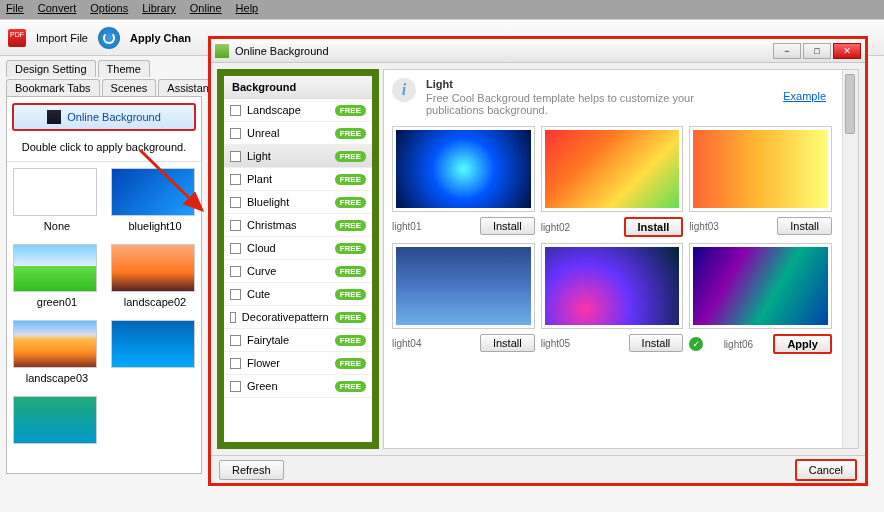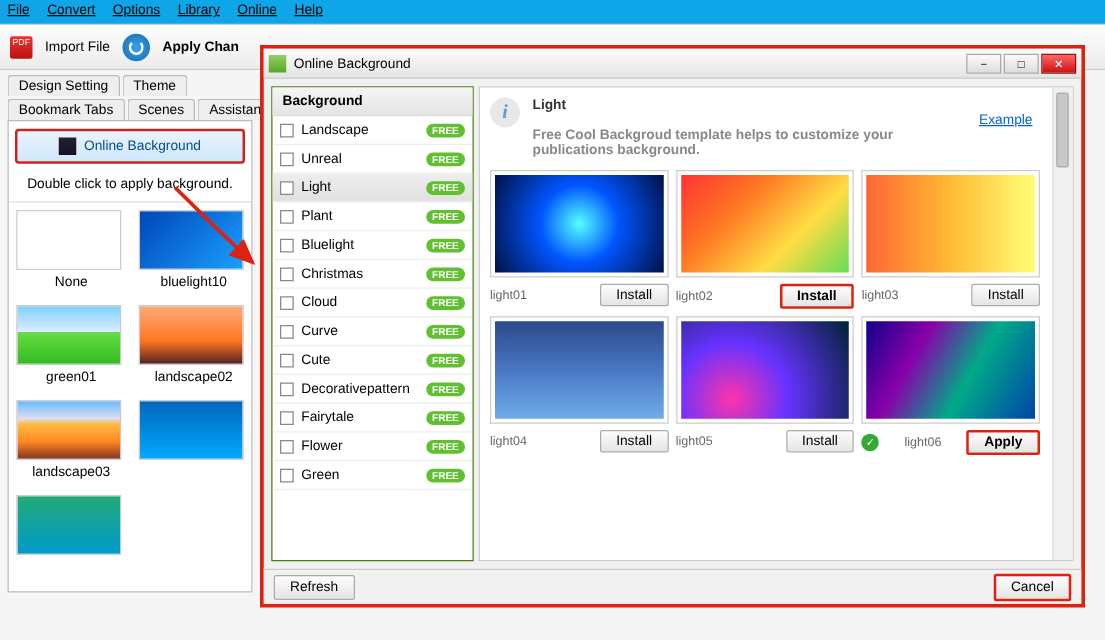--- a/index.html
+++ b/index.html
@@ -1,17 +1,17 @@
 <!DOCTYPE html>
 <html><head>
 <meta charset="utf-8">
 <style>
   * { box-sizing: border-box; font-family: "Segoe UI", Tahoma, sans-serif; font-size: 11px; }
   body { margin: 0; width: 884px; height: 512px; background: #f5f5f5; overflow: hidden; position: relative; }
-  .menubar { background: #0ea5e9; border-bottom: 1px solid #d0d0d0; height: 20px; padding: 2px 6px; display: flex; gap: 14px; }
+  .menubar { background: #a3a3a3; border-bottom: 1px solid #d0d0d0; height: 20px; padding: 2px 6px; display: flex; gap: 14px; }
   .menubar span { cursor: default; }
   .menubar .ul { text-decoration: underline; }
   .toolbar { height: 36px; background: linear-gradient(#fdfdfd,#ececec); border-bottom: 1px solid #ccc; display: flex; align-items: center; padding: 0 8px; gap: 10px; }
   .pdf-icon { width: 18px; height: 18px; background: linear-gradient(#e33,#b11); border-radius: 2px; color:#fff; font-size:7px; text-align:center; line-height:9px; padding-top:1px;}
   .refresh-ico { width: 22px; height: 22px; background: radial-gradient(circle,#3aa0e8,#166ab0); border-radius: 50%; position:relative;}
   .refresh-ico:before{content:"";position:absolute;inset:5px;border:2px solid #fff;border-top-color:transparent;border-radius:50%;}
   .tabstrip { padding: 4px 6px 0 6px; display: flex; gap: 2px; }
   .tab { background: #eee; border: 1px solid #bbb; border-bottom: none; padding: 2px 8px; border-radius: 3px 3px 0 0; }
   .tab.sel { background: #fff; }
   .panel { margin: 0 6px; background: #fff; border: 1px solid #bbb; width: 196px; }
@@ -32,35 +32,35 @@
   .pic.blue3{background:linear-gradient(#2a7,#09c);}
   .arrow { position:absolute; left:130px; top:140px; width:80px; height:80px; pointer-events:none;}
   
   .overlay { position:absolute; left:208px; top:36px; width:660px; height:450px; border:3px solid #d21; background:#f1f1f1;}
   .titlebar { height:24px; background:linear-gradient(#fdfdfd,#e4e4e4); border-bottom:1px solid #c8c8c8; display:flex; align-items:center; padding:0 4px; gap:6px;}
   .titlebar .ico{width:14px;height:14px;background:linear-gradient(#9c6,#5a2);}
   .winbtns{margin-left:auto;display:flex;gap:2px;}
   .wb{width:28px;height:16px;border:1px solid #aaa;background:linear-gradient(#fafafa,#ddd);display:flex;align-items:center;justify-content:center;font-size:9px;}
   .wb.close{background:linear-gradient(#f66,#c11);color:#fff;border-color:#911;}
   .dlg-body{display:flex;height:392px;padding:6px;gap:4px;}
-  .cat-col{width:162px;border:1px solid #4d7c0f;background:#fff;}
+  .cat-col{width:162px;border:7px solid #4d7c0f;background:#fff;}
   .cat-head{background:linear-gradient(#f5f5f5,#e4e4e4);padding:5px 8px;font-weight:600;border-bottom:1px solid #ddd;}
   .cat-list{overflow:auto;height:352px;}
   .cat-item{display:flex;align-items:center;padding:5px 6px;border-bottom:1px solid #eee;gap:6px;}
   .cat-item.sel{background:linear-gradient(#eee,#e0e0e0);}
   .cat-check{width:11px;height:11px;border:1px solid #888;background:#fff;}
   .cat-name{flex:1;}
   .free{background:#60c030;color:#fff;font-size:8px;padding:1px 5px;border-radius:6px;font-weight:bold;}
   .main-col{flex:1;position:relative;background:#fff;border:1px solid #ccc;padding:8px;}
   .sbar{position:absolute;right:0;top:0;bottom:0;width:16px;background:#f0f0f0;border-left:1px solid #ddd;}
   .sbar .thumb{position:absolute;top:4px;left:2px;width:10px;height:60px;background:#c8c8c8;border:1px solid #aaa;border-radius:2px;}
   .info{display:flex;gap:10px;margin-bottom:10px;}
   .info .ii{width:24px;height:24px;border-radius:50%;background:#e8e8e8;color:#5aa0d8;font-style:italic;font-family:serif;font-size:16px;text-align:center;line-height:24px;font-weight:bold;}
   .info .tt{font-weight:600;color:#333;}
-  .info .dd{color:#888;margin-top:12px;max-width:300px;font-weight:bold;}
+  .info .dd{color:#888;margin-top:2px;max-width:300px;}
   .example{position:absolute;right:32px;top:20px;color:#0066cc;text-decoration:underline;}
   .grid{display:grid;grid-template-columns:repeat(3,1fr);gap:6px;margin-right:18px;}
   .cell{border:0;}
   .cell .img{height:86px;border:1px solid #ccc;padding:3px;background:#fff;}
   .cell .inner{width:100%;height:100%;}
   .row2{display:flex;align-items:center;justify-content:space-between;margin-top:5px;}
   .lbln{color:#666;font-size:10px;}
   .btns{padding:2px 12px;background:linear-gradient(#fdfdfd,#e4e4e4);border:1px solid #aaa;border-radius:2px;}
   .btns.hl{border:2px solid #d21;font-weight:600;}
   .checkmark{width:14px;height:14px;border-radius:50%;background:#3a3;color:#fff;text-align:center;line-height:14px;font-size:9px;}

